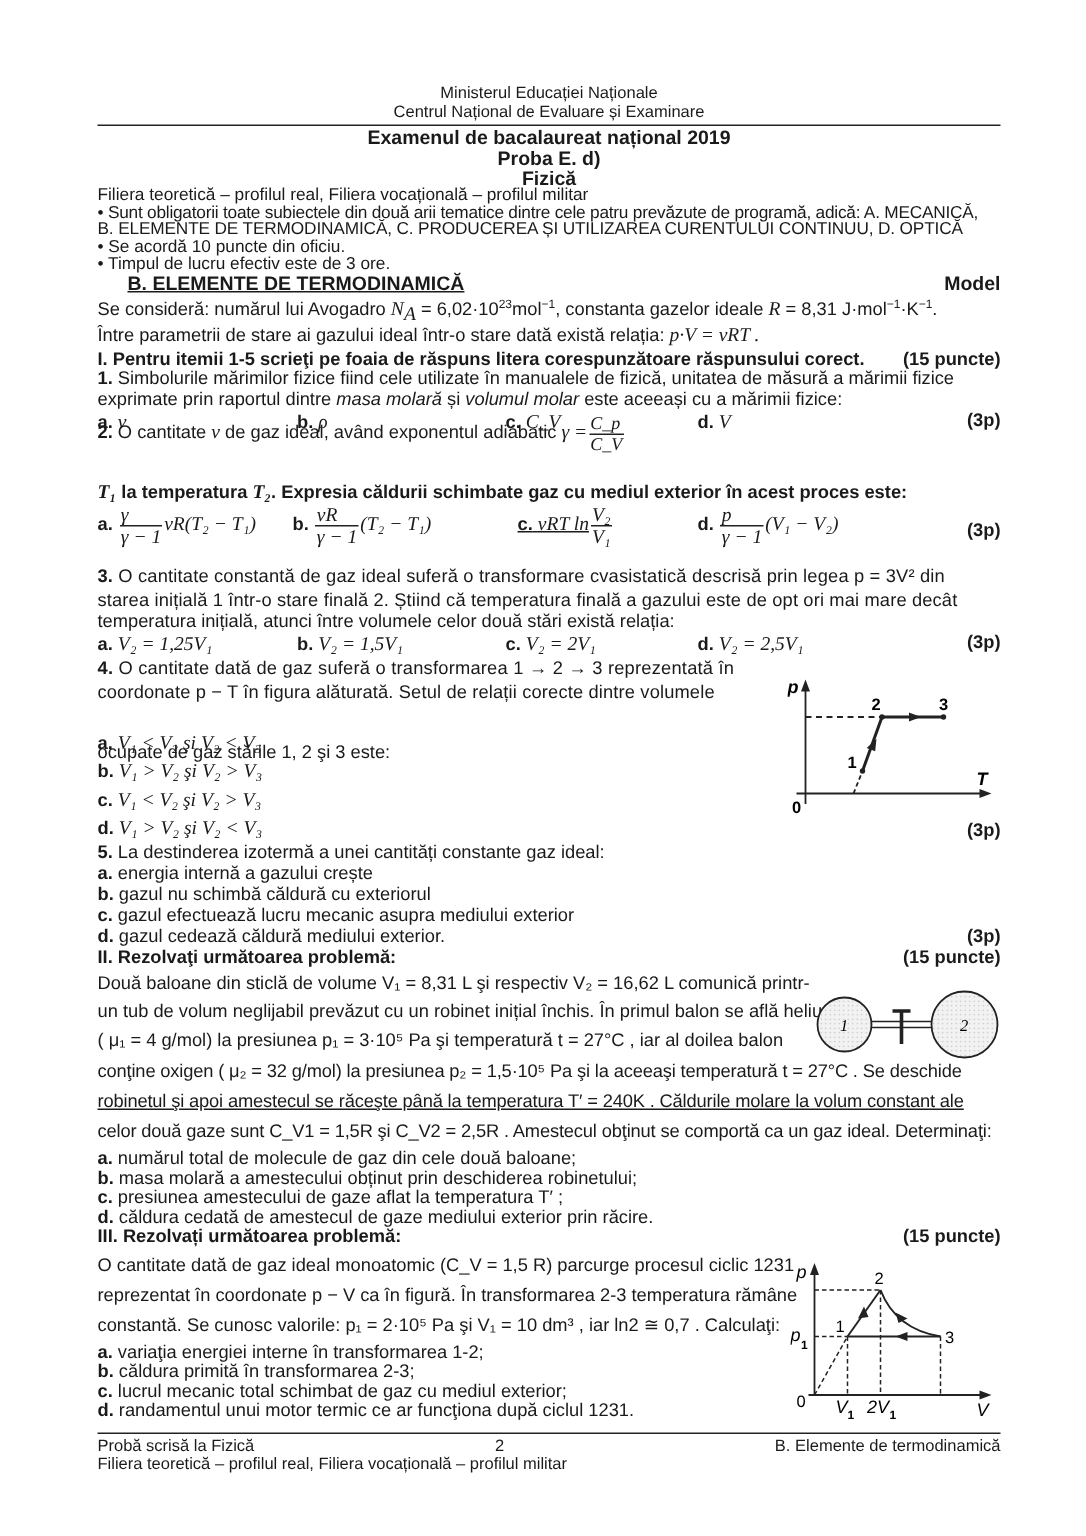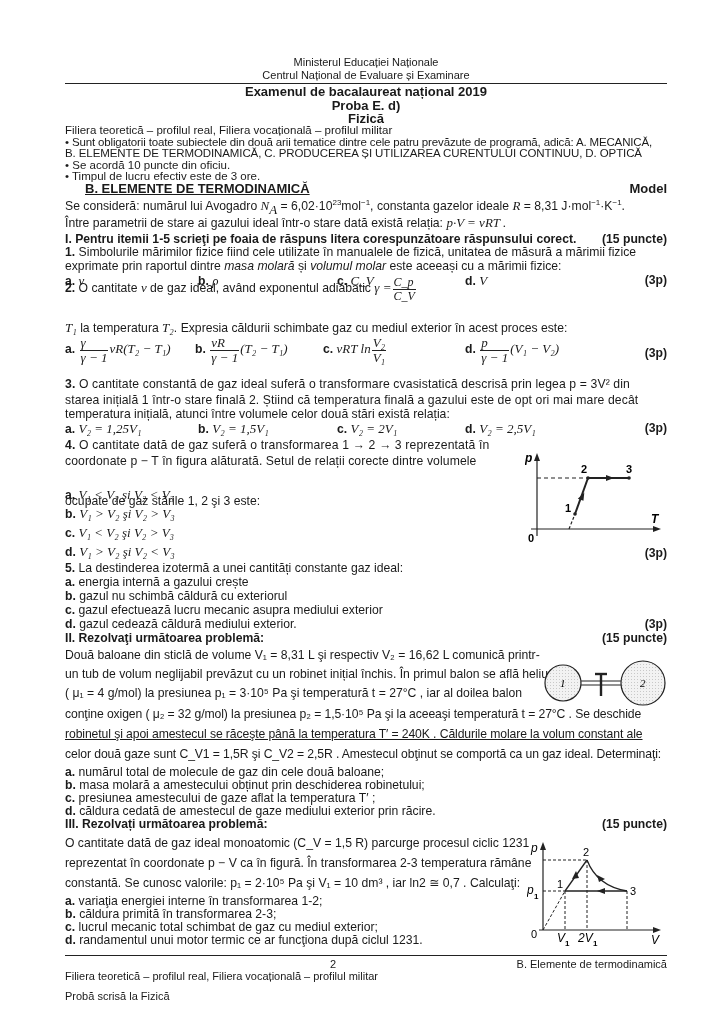--- a/index.html
+++ b/index.html
@@ -54,25 +54,25 @@
 
   <div class="line" style="top:245px;"><b>1.</b><span> Simbolurile mărimilor fizice fiind cele utilizate în manualele de fizică, unitatea de măsură a mărimii fizice</span></div>
   <div class="line" style="top:259px;"><span>exprimate prin raportul dintre </span><i>masa molară</i><span> și </span><i>volumul molar</i><span> este aceeași cu a mărimii fizice:</span></div>
   <div class="opt" style="top:273px;left:0;"><b>a.</b> <span class="i">ν</span></div>
   <div class="opt" style="top:273px;left:133px;"><b>b.</b> <span class="i">ρ</span></div>
   <div class="opt" style="top:273px;left:272px;"><b>c.</b> <span class="i">C_V</span></div>
   <div class="opt" style="top:273px;left:400px;"><b>d.</b> <span class="i">V</span></div>
   <div class="abs b right" style="top:273px;">(3p)</div>
 
   <div class="line" style="top:276px;"><b>2.</b><span> O cantitate </span><span class="i">ν</span><span> de gaz ideal, având exponentul adiabatic </span><span class="i">γ =</span><span class="frac i" style="font-size:12px;"><span class="n">C_p</span><span class="d">C_V</span></span></div>
-  <div class="line" style="top:320px;"><span class="i">T₁</span><span> la temperatura </span><span class="i">T₂</span><span>. Expresia căldurii schimbate gaz cu mediul exterior în acest proces este:</span></div>
+  <div class="line" style="top:320px;font-weight:bold;"><span class="i">T₁</span><span> la temperatura </span><span class="i">T₂</span><span>. Expresia căldurii schimbate gaz cu mediul exterior în acest proces este:</span></div>
 
   <div class="opt" style="top:336px;left:0;"><b>a.</b> <span class="frac i"><span class="n">γ</span><span class="d">γ − 1</span></span><span class="i">νR(T₂ − T₁)</span></div>
   <div class="opt" style="top:336px;left:130px;"><b>b.</b> <span class="frac i"><span class="n">νR</span><span class="d">γ − 1</span></span><span class="i">(T₂ − T₁)</span></div>
-  <div class="opt" style="top:336px;left:258px;"><b>c.</b> <span class="i">νRT ln</span><span class="frac i"><span class="n">V₂</span><span class="d">V₁</span></span></div>
+  <div class="opt" style="top:336px;left:280px;text-decoration:underline;"><b>c.</b> <span class="i">νRT ln</span><span class="frac i"><span class="n">V₂</span><span class="d">V₁</span></span></div>
   <div class="opt" style="top:336px;left:400px;"><b>d.</b> <span class="frac i"><span class="n">p</span><span class="d">γ − 1</span></span><span class="i">(V₁ − V₂)</span></div>
   <div class="abs b right" style="top:346px;">(3p)</div>
 
   <div class="line" style="top:377px;letter-spacing:0.12px;"><b>3.</b><span> O cantitate constantă de gaz ideal suferă o transformare cvasistatică descrisă prin legea  p = 3V²  din</span></div>
   <div class="line" style="top:393px;letter-spacing:0.1px;">starea inițială 1 într-o stare finală 2. Știind că temperatura finală a gazului este de opt ori mai mare decât</div>
   <div class="line" style="top:407px;">temperatura inițială, atunci între volumele celor două stări există relația:</div>
   <div class="opt" style="top:421px;left:0;"><b>a.</b> <span class="i">V₂ = 1,25V₁</span></div>
   <div class="opt" style="top:421px;left:133px;"><b>b.</b> <span class="i">V₂ = 1,5V₁</span></div>
   <div class="opt" style="top:421px;left:272px;"><b>c.</b> <span class="i">V₂ = 2V₁</span></div>
   <div class="opt" style="top:421px;left:400px;"><b>d.</b> <span class="i">V₂ = 2,5V₁</span></div>
@@ -181,17 +181,17 @@
     <text x="30" y="104" font-family="Liberation Sans, sans-serif" font-style="italic" font-size="12">V</text>
     <text x="38" y="108" font-family="Liberation Sans, sans-serif" font-weight="bold" font-size="8">1</text>
     <text x="51" y="104" font-family="Liberation Sans, sans-serif" font-style="italic" font-size="12">2V</text>
     <text x="66" y="108" font-family="Liberation Sans, sans-serif" font-weight="bold" font-size="8">1</text>
     <text x="30" y="50" font-family="Liberation Sans, sans-serif" font-size="11">1</text>
     <text x="56" y="18" font-family="Liberation Sans, sans-serif" font-size="11">2</text>
     <text x="103" y="57" font-family="Liberation Sans, sans-serif" font-size="11">3</text>
   </svg>
 
   <div class="rule" style="top:955px;"></div>
-  <div class="line" style="top:990px;font-size:11px;">Probă scrisă la Fizică</div>
+  <div class="line" style="top:958px;font-size:11px;">Probă scrisă la Fizică</div>
   <div class="abs" style="top:958px;left:265px;font-size:11px;">2</div>
   <div class="abs right" style="top:958px;font-size:11px;">B. Elemente de termodinamică</div>
   <div class="line" style="top:970px;font-size:11px;">Filiera teoretică – profilul real, Filiera vocațională – profilul militar</div>
 </div>
 
 </body></html>

